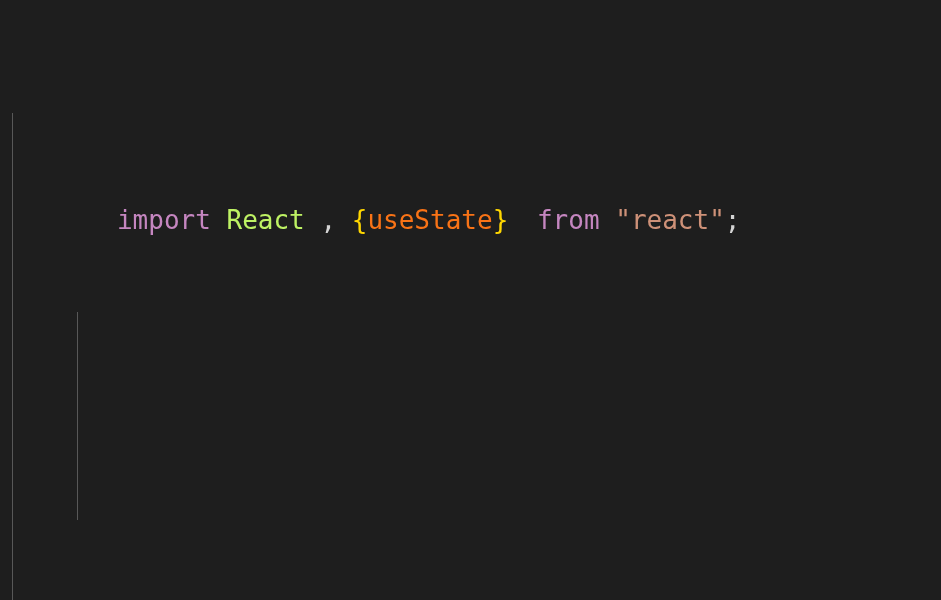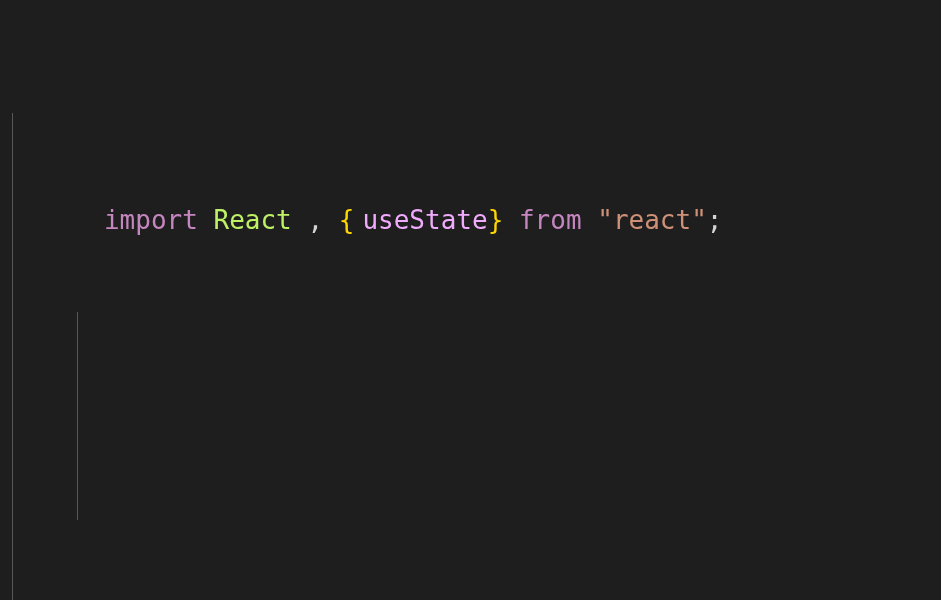--- a/index.html
+++ b/index.html
@@ -40,22 +40,22 @@
     white-space: pre;
   }
 
   
   .indent-guide {
     position: absolute;
     width: 1px;
     background: #585858;
     z-index: 1;
   }   
-  .t-kw-purple { color: #c586c0; }   
-  .t-var       { color: #f0abfc; margin-left: 8px; }   
+  .t-kw-purple { color: #c586c0; margin-left: 13px; }   
+  .t-var       { color: #f97316; }   
   .t-class     { color: #bef264; }   
   .t-string    { color: #ce9178; }   
   .t-plain     { color: #d4d4d4; }   
   .t-brace-y   { color: #ffd700; }
 </style>
 </head>
 <body>
 
 <div id="editor">
 

